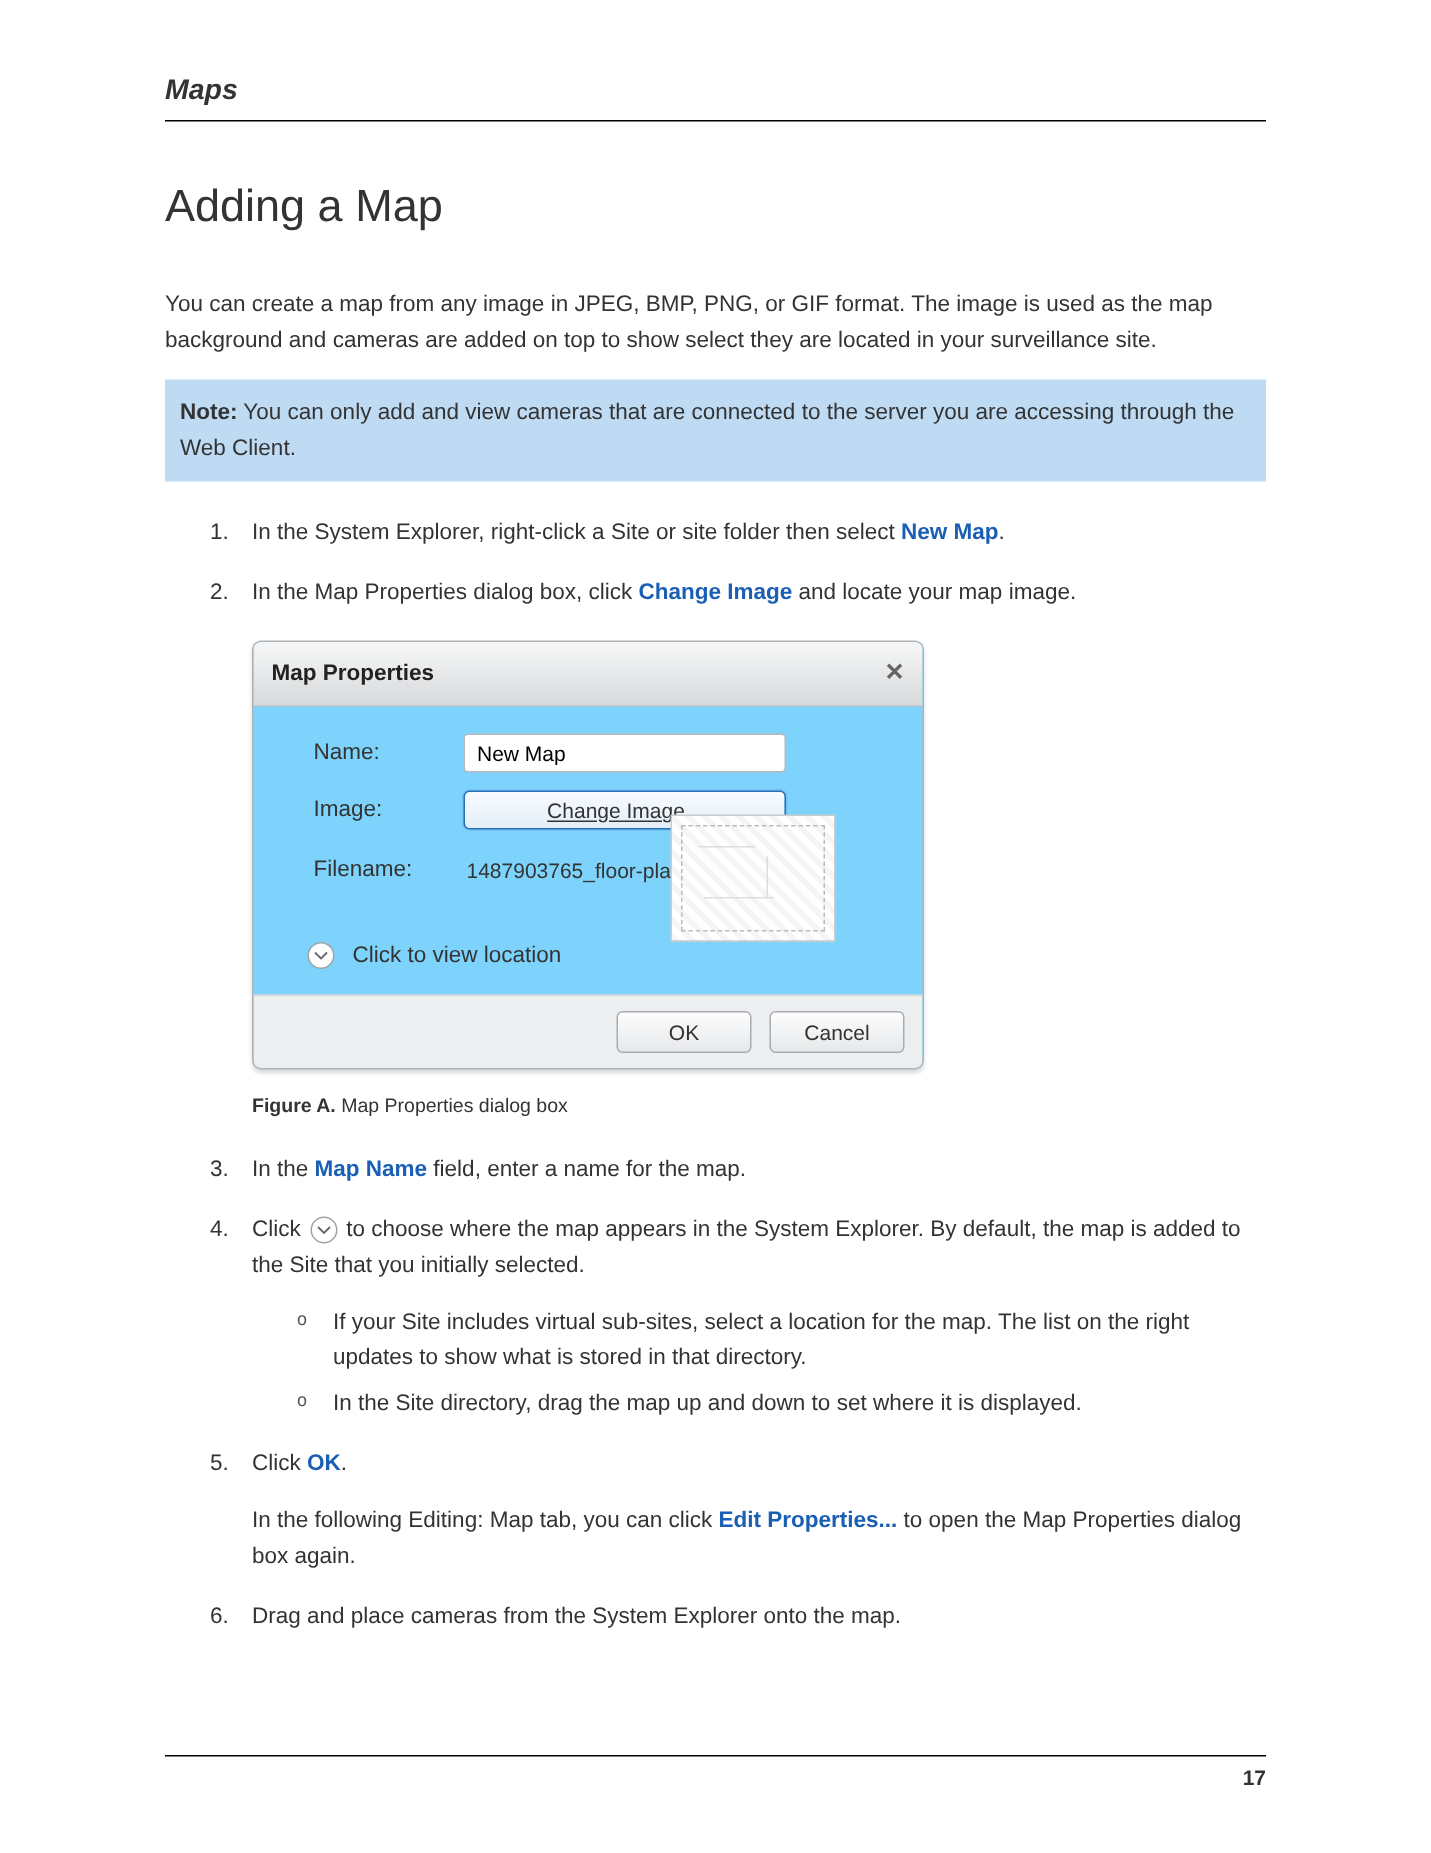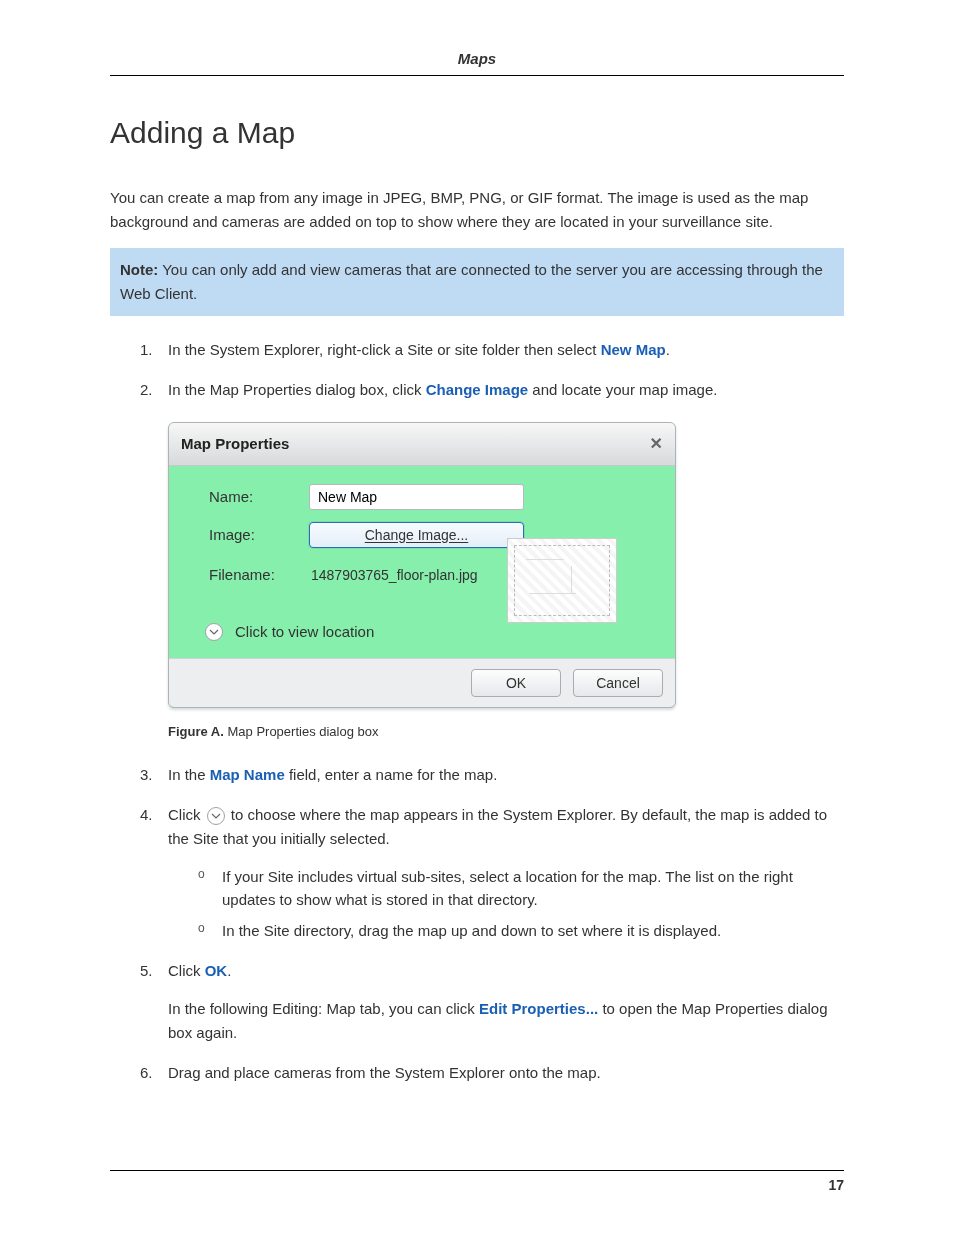--- a/index.html
+++ b/index.html
@@ -9,24 +9,24 @@
       color: #333;
       width: 954px;
       height: 1235px;
       background: #fff;
       position: relative;
     }
     .page {
       padding: 50px 110px 40px 110px;
     }
     .header {
-      text-align: center;
+      text-align: left;
       font-style: italic;
       font-weight: bold;
-      font-size: 15px;
+      font-size: 19px;
       padding-bottom: 8px;
       border-bottom: 1.5px solid #000;
       margin-bottom: 40px;
     }
     h1 {
       font-family: Arial, Helvetica, sans-serif;
       font-weight: 400;
       font-size: 30px;
       color: #333;
       margin-bottom: 36px;
@@ -61,24 +61,24 @@
       position: absolute;
       left: 0;
       top: 0;
     }
     .term { color: #1a5fb4; font-weight: bold; }
     .figure-wrap {
       margin: 20px 0 10px 0;
     }
     
     .dialog {
-      width: 508px;
+      width: 448px;
       border: 1px solid #aeb3b9;
       border-radius: 6px;
-      background: #86efac;
+      background: #7dd3fc;
       box-shadow: 0 2px 3px rgba(0,0,0,0.15);
       overflow: hidden;
     }
     .dialog-title {
       background: linear-gradient(to bottom, #f7f7f7, #d7d9db);
       padding: 8px 12px;
       border-bottom: 1px solid #c5c8cc;
       display: flex;
       justify-content: space-between;
       align-items: center;
@@ -243,21 +243,21 @@
   </style>
 </head>
 <body>
 
 <div class="page">
   <div class="header">Maps</div>
 
   <h1>Adding a Map</h1>
 
   <div class="intro">
-    <p>You can create a map from any image in JPEG, BMP, PNG, or GIF format. The image is used as the map background and cameras are added on top to show where they are located in your surveillance site.</p>
+    <p>You can create a map from any image in JPEG, BMP, PNG, or GIF format. The image is used as the map background and cameras are added on top to show select they are located in your surveillance site.</p>
   </div>
 
   <div class="note-box">
     <span class="note-label">Note:</span>
     <span>You can only add and view cameras that are connected to the server you are accessing through the Web Client.</span>
   </div>
 
   <ol class="steps">
     <li>
       <span>In the System Explorer, right-click a Site or site folder then select </span><span class="term">New Map</span><span>.</span>

